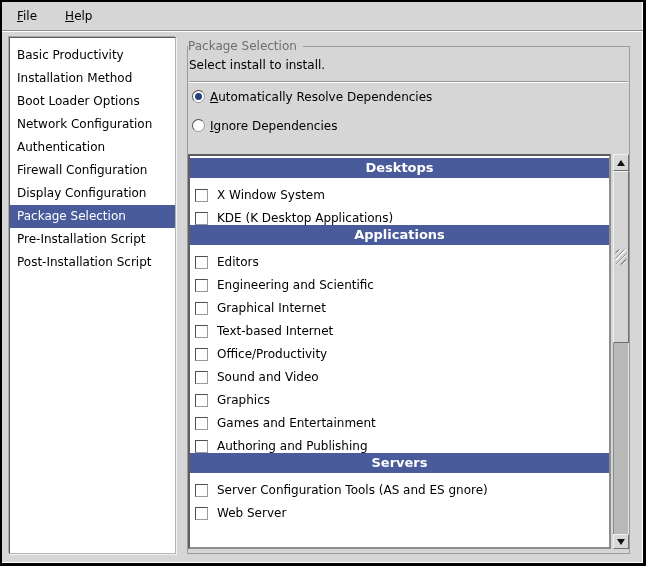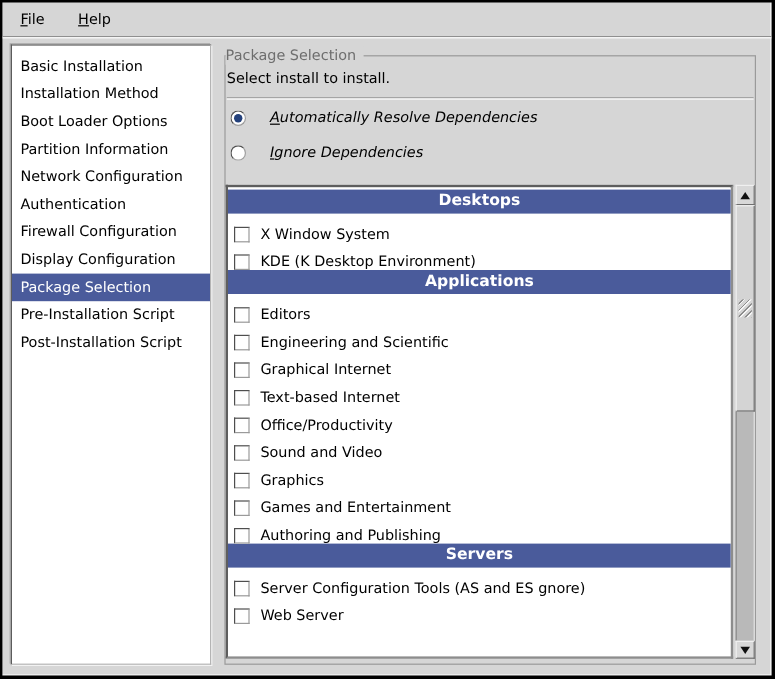--- a/index.html
+++ b/index.html
@@ -33,21 +33,21 @@
   
   .frame { position:absolute; left:185px; top:44px; width:443px; height:508px;
     border:1px solid #9a9a9a; }
   .frame-label { position:absolute; top:-8px; left:0; padding-right:6px;
     background:#d6d6d6; color:#6e6e6e; font-size:12px; line-height:15px; }
   .subtitle { position:absolute; left:1px; top:11px; font-size:12px; }
   .hsep { position:absolute; left:1px; top:34px; width:439px;
     border-top:1px solid #9a9a9a; border-bottom:1px solid #ffffff; }
 
   .radio-row { position:absolute; left:4px; height:15px;
-    display:flex; align-items:flex-end; gap:20px; cursor:default;font-style:italic; }
+    display:flex; align-items:flex-start; gap:5px; cursor:default; }
   .radio-row.r0 { top:43px; } .radio-row.r1 { top:72px; }
   .radio-circle { width:13px; height:13px; border-radius:50%; background:#fff;
     border:1px solid; border-color:#4e4e4e #9e9e9e #9e9e9e #4e4e4e;
     display:flex; align-items:center; justify-content:center; flex:0 0 13px; }
   .radio-dot { width:7px; height:7px; border-radius:50%; background:#24417b; }
   .radio-label { font-size:12px; }
 
   
   .pkgbox { position:absolute; left:0px; top:107px; width:441px; height:341px;
     display:flex; }
@@ -87,24 +87,23 @@
 
 <div class="window">
 
   <div class="menubar">
       <span class="menu-item"><u>F</u>ile</span>
       <span class="menu-item"><u>H</u>elp</span>
     </div>
   <div class="menubar-sep"></div>
 
   <div class="sidebar">
-      <div class="sidebar-item">Basic Installation</div>
+      <div class="sidebar-item">Basic Productivity</div>
       <div class="sidebar-item">Installation Method</div>
       <div class="sidebar-item">Boot Loader Options</div>
-      <div class="sidebar-item">Partition Information</div>
       <div class="sidebar-item">Network Configuration</div>
       <div class="sidebar-item">Authentication</div>
       <div class="sidebar-item">Firewall Configuration</div>
       <div class="sidebar-item">Display Configuration</div>
       <div class="sidebar-item selected">Package Selection</div>
       <div class="sidebar-item">Pre-Installation Script</div>
       <div class="sidebar-item">Post-Installation Script</div>
     </div>
 
   <div class="frame">
@@ -127,21 +126,21 @@
 
     <div class="pkgbox">
       <div class="pkglist">
           <div class="section-header">Desktops</div>
           <div class="pkg-row">
             <span class="checkbox"></span>
             <span>X Window System</span>
           </div>
           <div class="pkg-row">
             <span class="checkbox"></span>
-            <span>KDE (K Desktop Environment)</span>
+            <span>KDE (K Desktop Applications)</span>
           </div>
           <div class="section-header">Applications</div>
           <div class="pkg-row">
             <span class="checkbox"></span>
             <span>Editors</span>
           </div>
           <div class="pkg-row">
             <span class="checkbox"></span>
             <span>Engineering and Scientific</span>
           </div>

